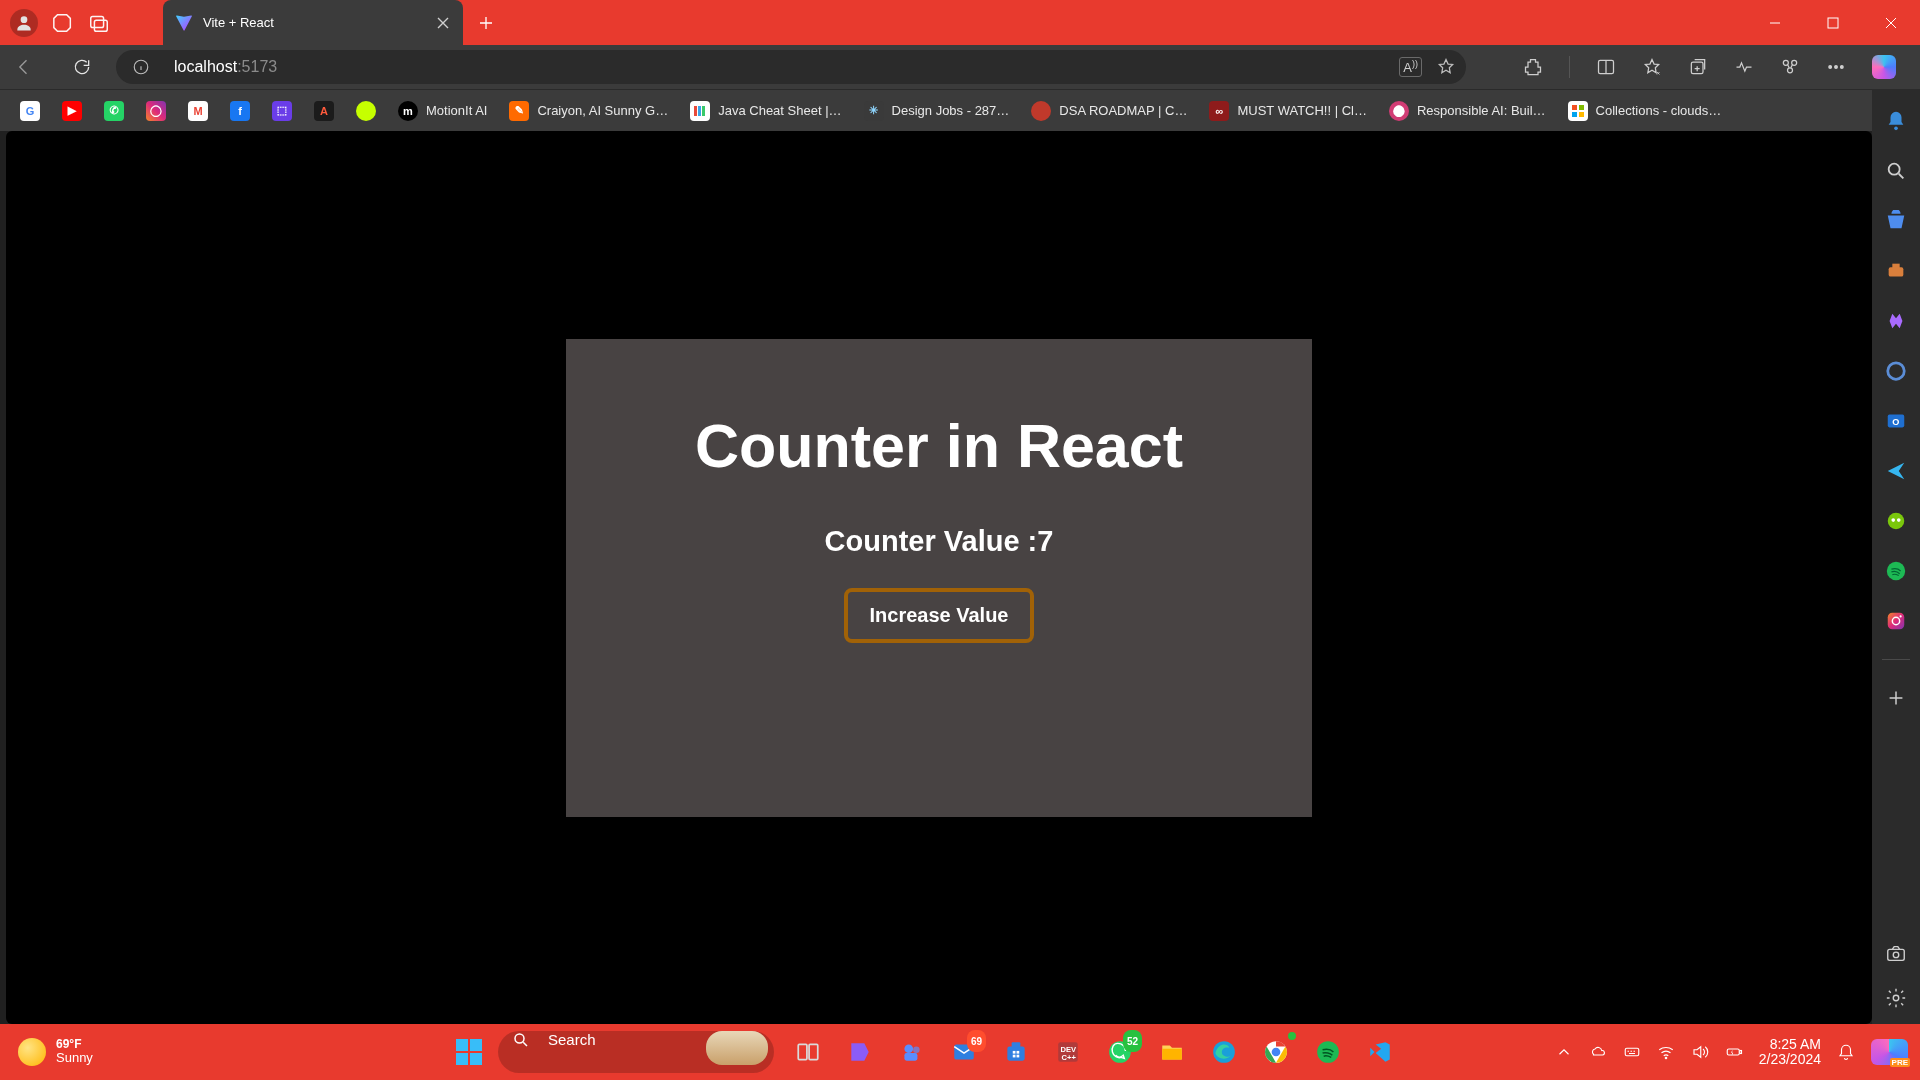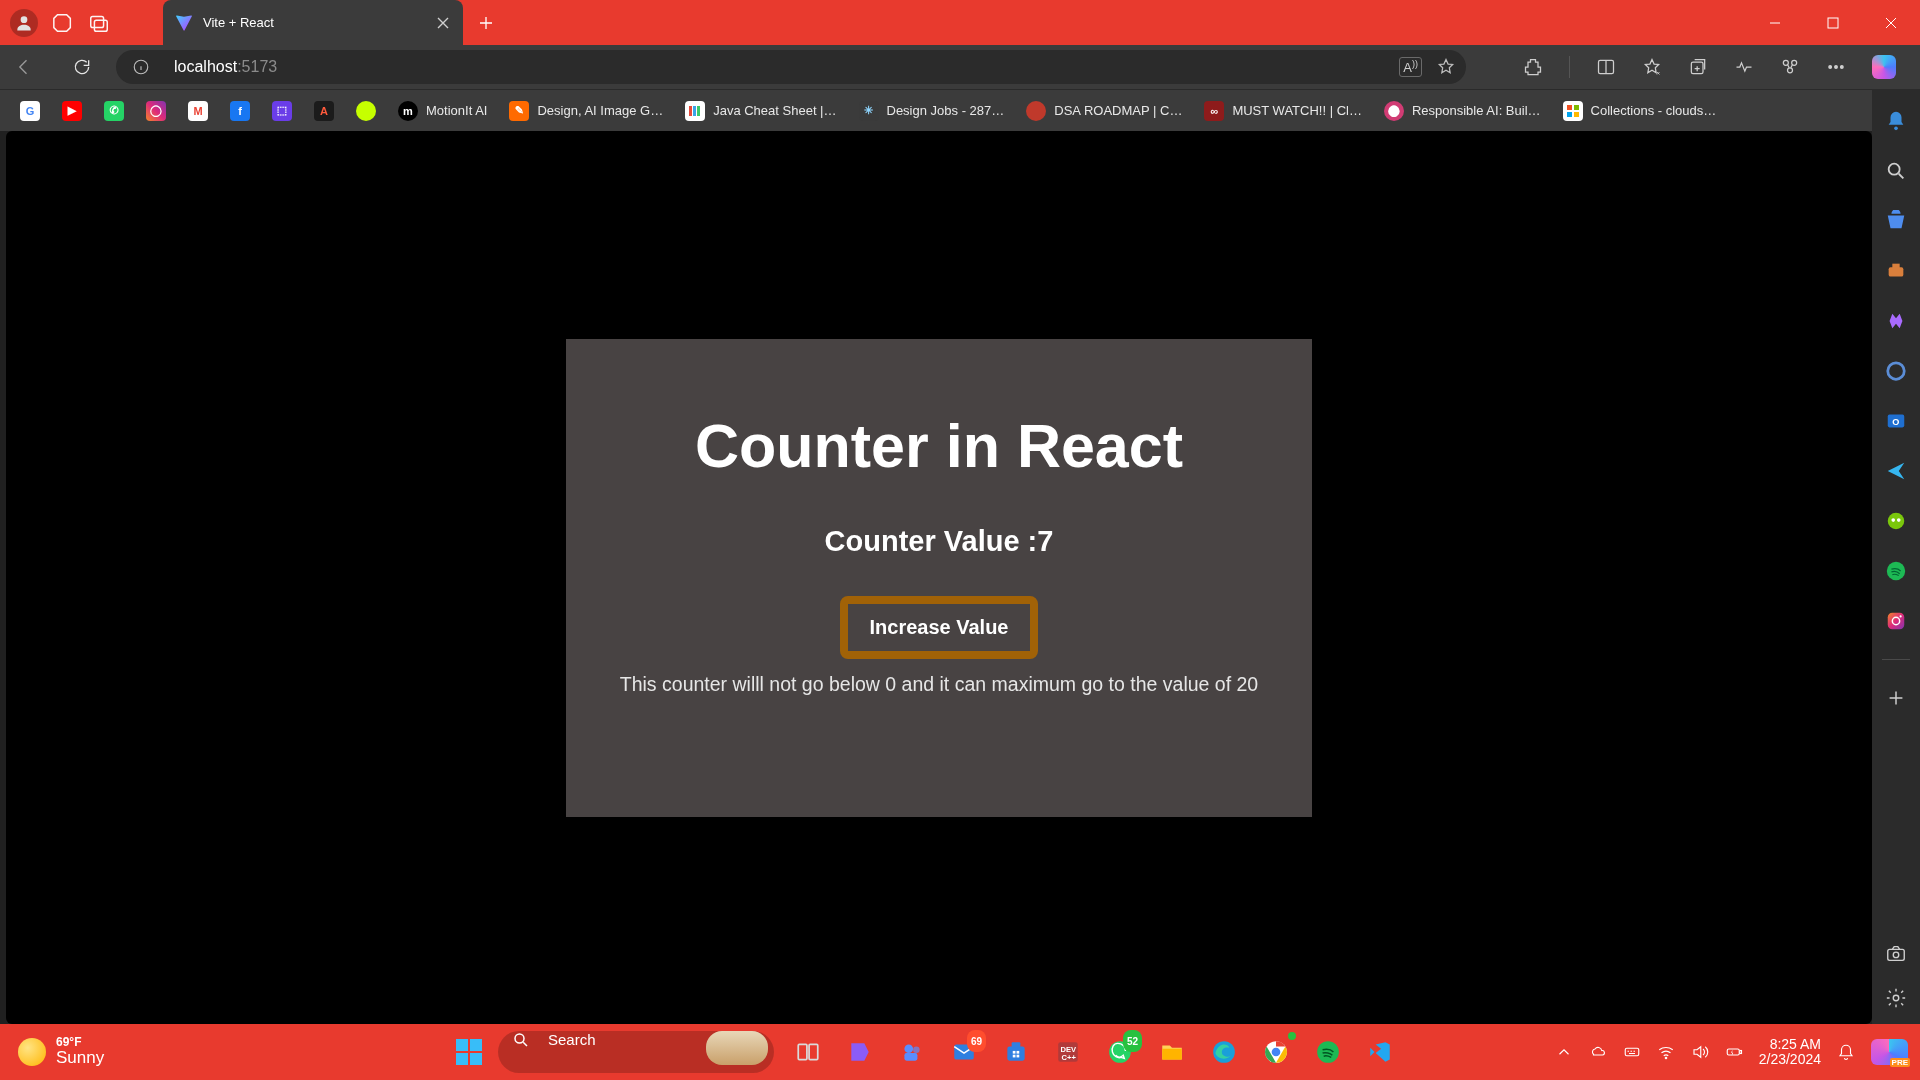--- a/index.html
+++ b/index.html
@@ -42,38 +42,38 @@
   .bk { display:flex; align-items:center; gap:8px; padding:4px 6px; color:#e8e8e8; font-size:13px; white-space:nowrap; cursor:pointer; }
   .bk-ic { width:20px; height:20px; border-radius:4px; display:flex; align-items:center; justify-content:center; font-size:11px; font-weight:bold; color:#fff; }
   .bk-chev { margin-left:auto; width:20px; height:20px; stroke:#cfcfcf; stroke-width:1.6; fill:none; }
 
   
   .page { position:absolute; left:6px; top:131px; width:1866px; height:893px; background:#000000; border-radius:6px; }
   .card { position:absolute; left:560px; top:208px; width:746px; height:478px; background:#484343; display:flex; flex-direction:column; align-items:center; color:#ffffff; }
   .card h1 { font-size:61px; font-weight:700; margin-top:72px; letter-spacing:0; }
   .card h2 { font-size:29px; font-weight:700; margin-top:44px; }
   .btn { font-size:20px; font-weight:600; color:#fff; border-radius:8px; padding:12px 22px; cursor:pointer; }
-  .btn-inc { margin-top:38px; background:transparent; border:8px solid #a16207; }
+  .btn-inc { margin-top:30px; background:transparent; border:4px solid #a16207; }
   .btn-dec { margin-top:32px; background:#2b2b2b; border:none; padding:14px 24px; }
   .desc { font-size:19.5px; margin-top:14px; color:#e6e6e6; }
 
   
   .edgebar { position:absolute; right:0; top:89px; width:48px; height:935px; background:#2b2b2b; display:flex; flex-direction:column; align-items:center; gap:26px; padding-top:20px; }
   .edgebar .eb { width:24px; height:24px; display:flex; align-items:center; justify-content:center; }
   .eb svg { width:22px; height:22px; }
   .eb-divider { width:28px; height:1px; background:#4a4a4a; }
   .edgebar-bottom { margin-top:auto; display:flex; flex-direction:column; align-items:center; gap:20px; padding-bottom:14px; }
 
   
   .taskbar { position:absolute; left:0; bottom:0; right:0; height:56px; background:#e83a2e; display:flex; align-items:center; }
   .weather { display:flex; align-items:center; gap:10px; padding-left:18px; color:#fff; }
   .weather-ic { width:28px; height:28px; border-radius:50%; background:radial-gradient(circle at 35% 35%, #ffe484, #ffb400); }
   .weather-txt { display:flex; flex-direction:column; line-height:1.1; }
   .weather-t1 { font-size:12px; font-weight:600; }
-  .weather-t2 { font-size:17px;text-align:right; }
+  .weather-t2 { font-size:13px;text-align:right; }
   .tb-center { position:absolute; left:450px; display:flex; align-items:center; gap:10px; }
   .start { width:38px; height:38px; display:flex; align-items:center; justify-content:center; }
   .searchbox { width:276px; height:42px; background:rgba(0,0,0,.2); border-radius:21px; display:flex; align-items:flex-start; padding:0 14px; gap:18px; color:#fff; font-size:15px; position:relative; }
   .sb-illus { position:absolute; right:6px; width:62px; height:34px; border-radius:16px; background:linear-gradient(#e8d7b8,#c9a06a); }
   .tb-apps { position:absolute; left:790px; display:flex; align-items:center; gap:16px; }
   .tba { width:36px; height:36px; border-radius:6px; display:flex; align-items:center; justify-content:center; position:relative; }
   .tba svg { width:26px; height:26px; }
   .badge { position:absolute; top:-4px; right:-4px; background:#ff4d2e; color:#fff; font-size:10px; font-weight:700; border-radius:8px; padding:5px 4px; line-height:14px; height:22px; }
   .badge.g { background:#27c13f; }
   .tray { position:absolute; right:12px; display:flex; align-items:center; gap:16px; color:#fff; }
@@ -227,21 +227,21 @@
     </div>
   <div class="bk">
       <span class="bk-ic" style="background:#c6ff00;border-radius:50%;"></span>
     </div>
   <div class="bk">
       <span class="bk-ic" style="background:#000;border-radius:50%;">m</span>
       <span>MotionIt AI</span>
     </div>
   <div class="bk">
       <span class="bk-ic" style="background:#ff6a00;">✎</span>
-      <span>Design, AI Image G…</span>
+      <span>Craiyon, AI Sunny G…</span>
     </div>
   <div class="bk">
       <span class="bk-ic" style="background:#fff;">
     <svg width="14" height="14" viewBox="0 0 14 14">
           <rect x="1" y="2" width="3" height="10" fill="#e84a3a"></rect>
           <rect x="5" y="2" width="3" height="10" fill="#3aa3e8"></rect>
           <rect x="9" y="2" width="3" height="10" fill="#3ac96b"></rect>
         </svg>
       </span>
       <span>Java Cheat Sheet |…</span>
@@ -276,21 +276,20 @@
   <svg class="bk-chev" viewBox="0 0 24 24">
       <path d="M9 5l7 7-7 7"></path>
     </svg>
 </div>
 
 <div class="page">
   <div class="card">
     <h1>Counter in React</h1>
     <h2><span>Counter Value :</span><span>7</span></h2>
     <button class="btn btn-inc">Increase Value</button>
-    <p class="desc">This counter willl not go below 0 and it can maximum go to the value of 20</p>
   </div>
 </div>
 
 <div class="edgebar">
   <div class="eb">
       <svg viewBox="0 0 24 24">
         <path fill="#3a8ddb" d="M12 2a6 6 0 0 0-6 6v5l-2 3h16l-2-3V8a6 6 0 0 0-6-6z"></path>
         <circle cx="12" cy="20" r="2" fill="#3a8ddb"></circle>
       </svg>
     </div>

